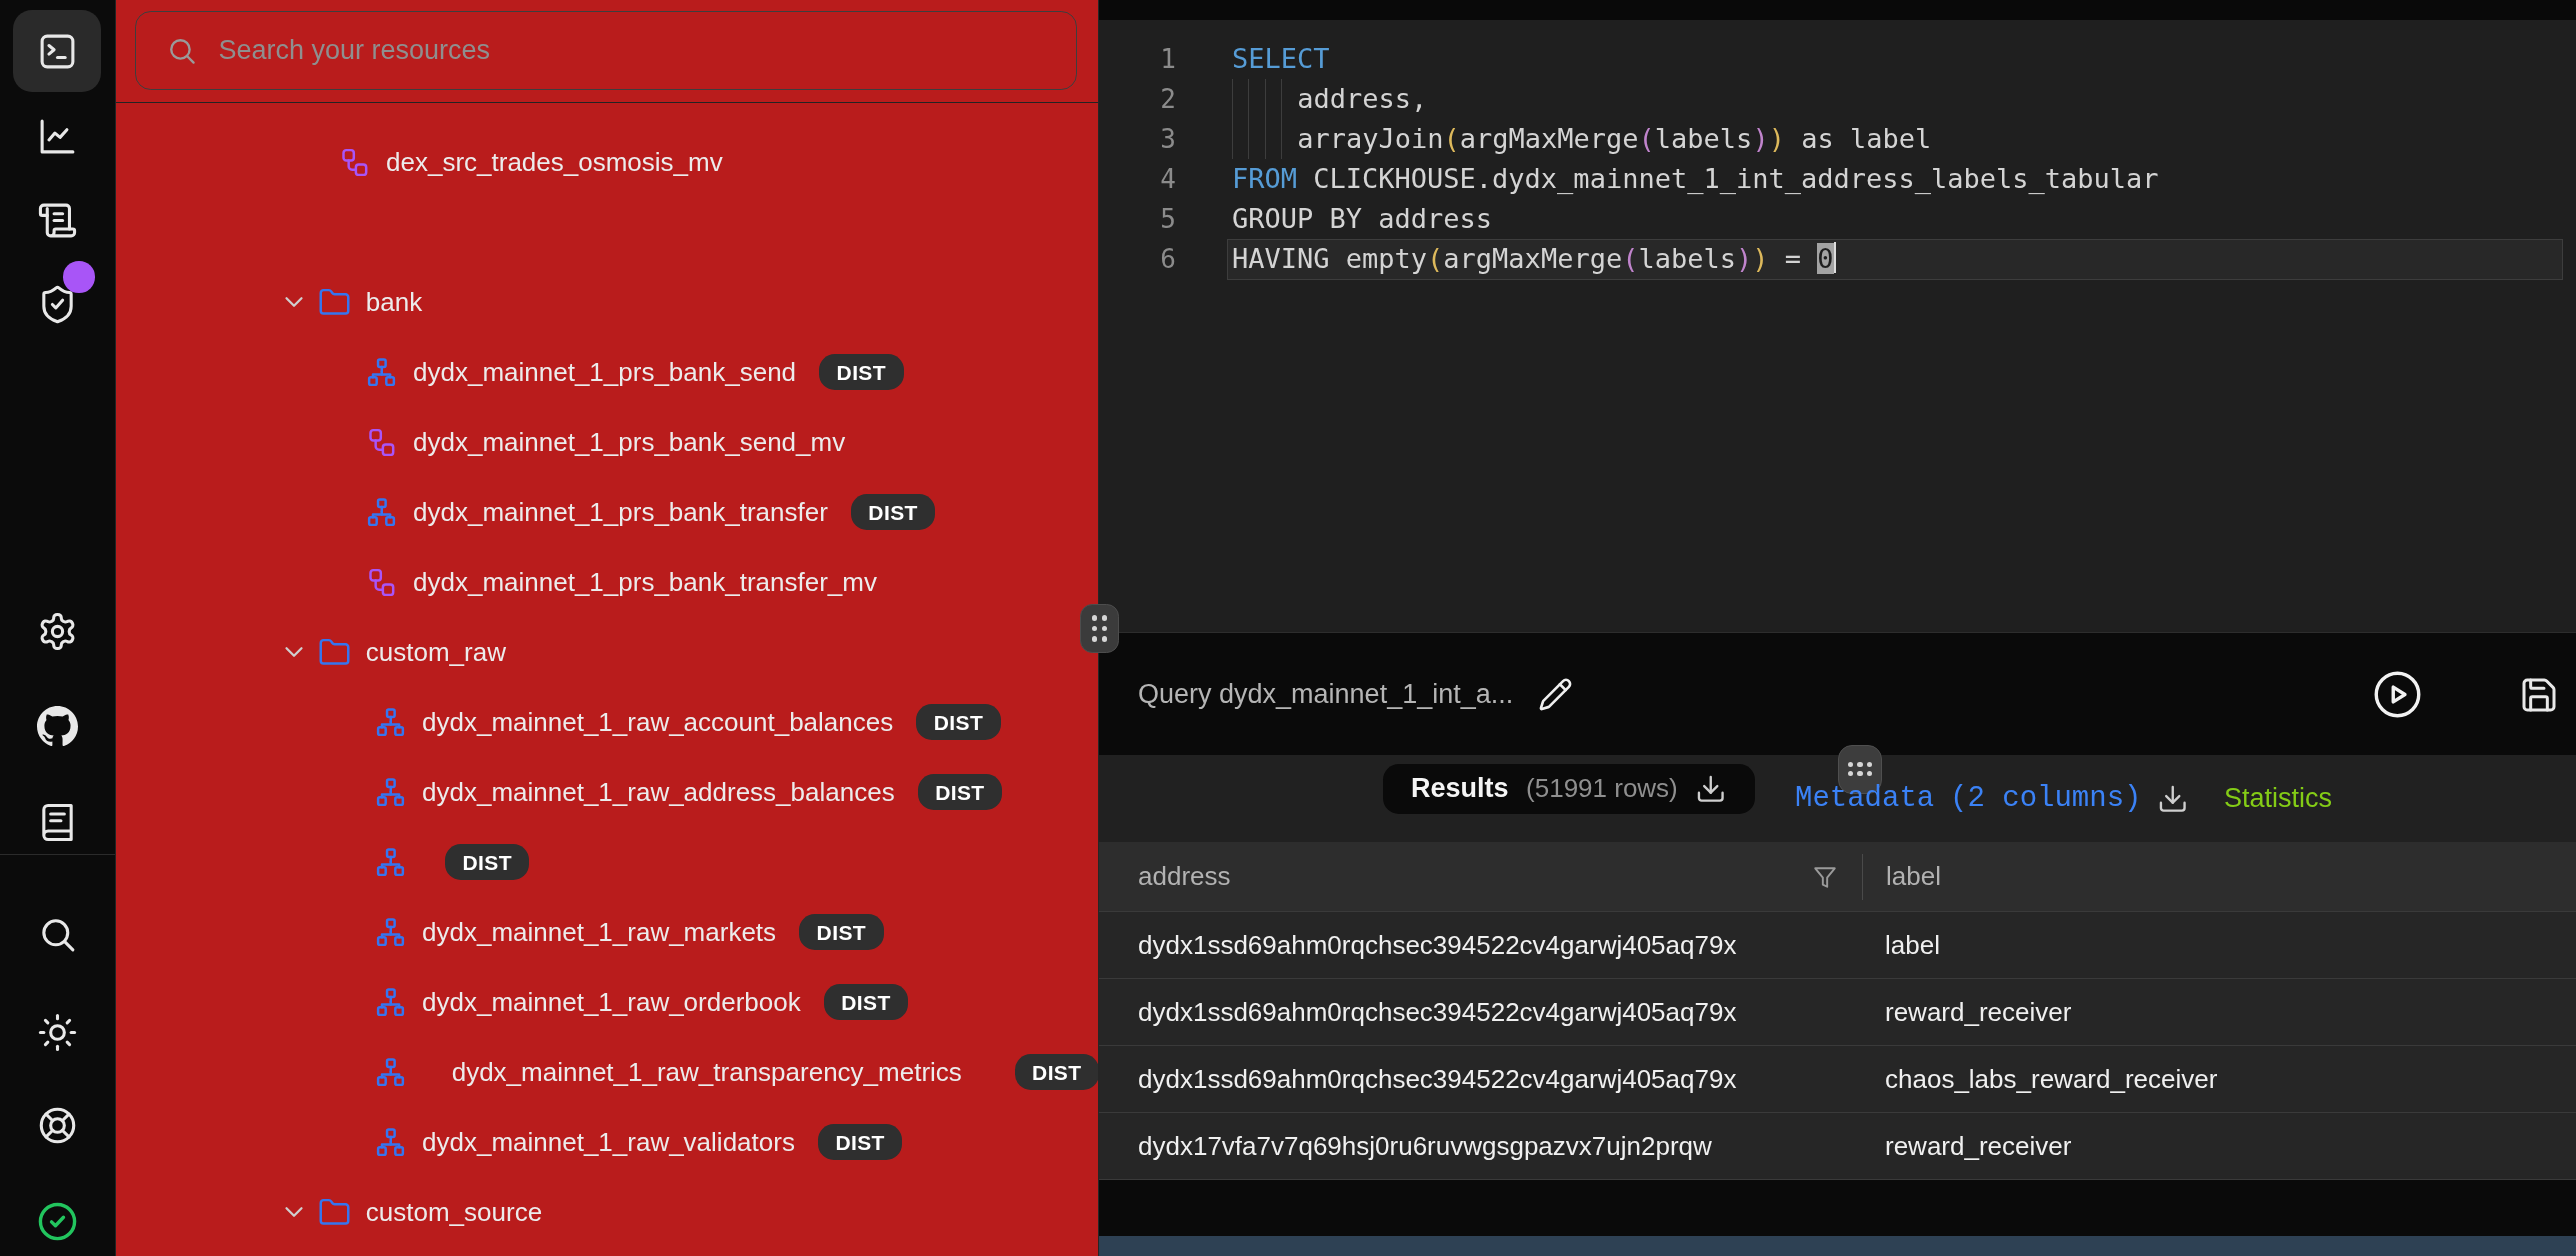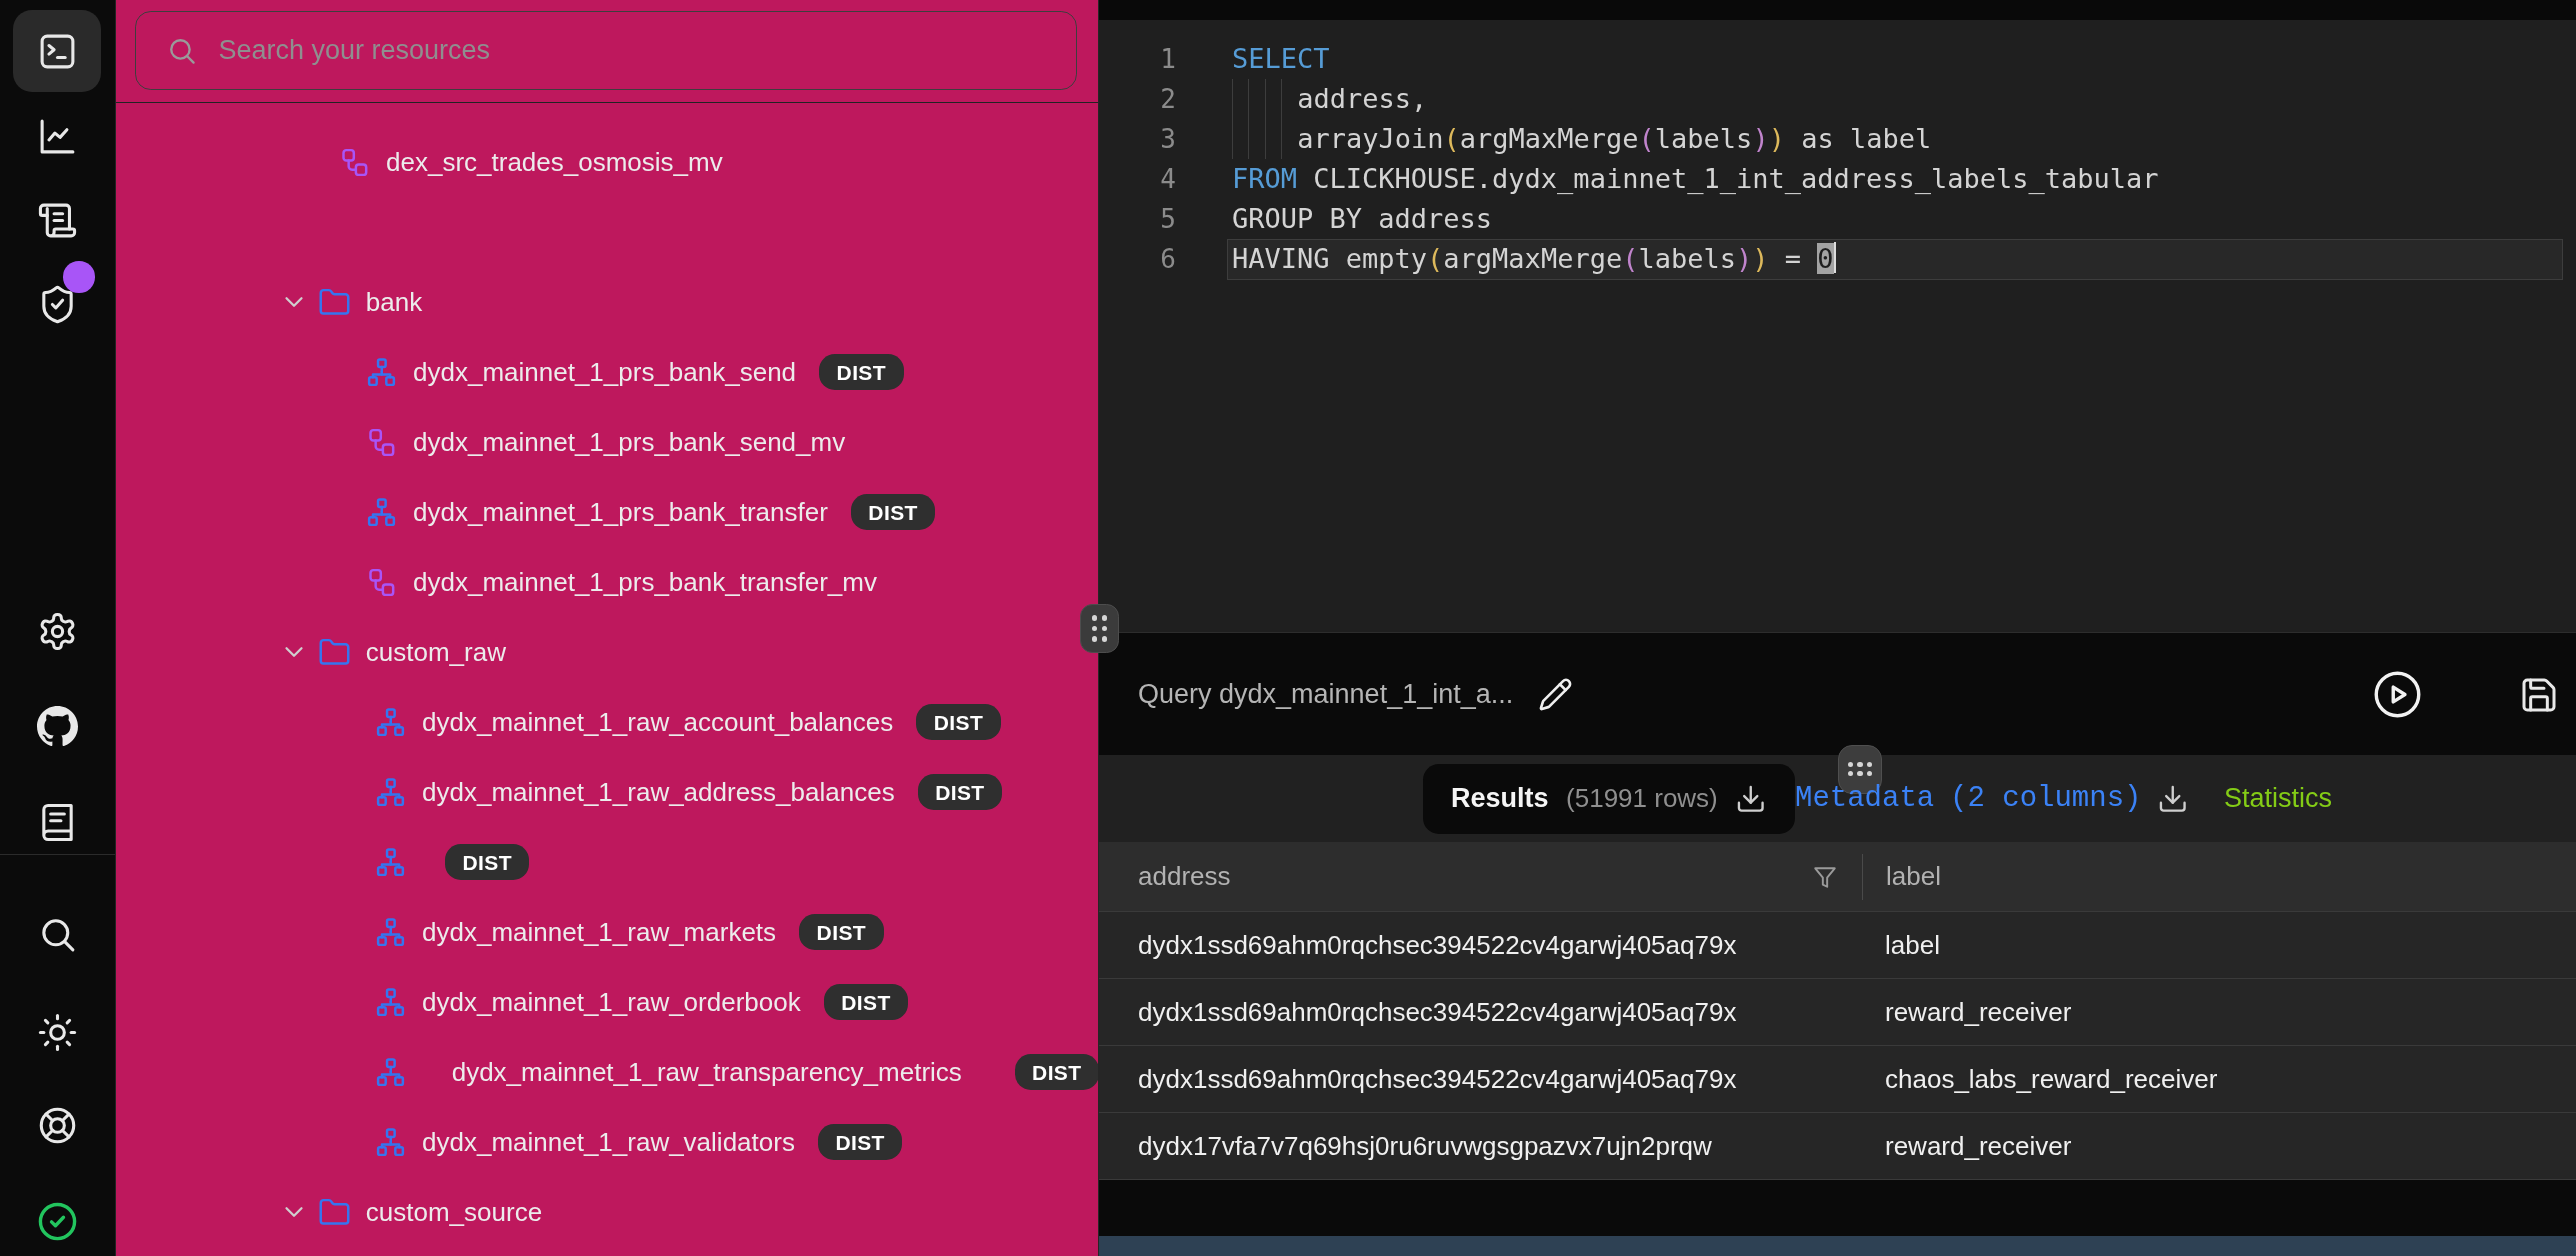--- a/index.html
+++ b/index.html
@@ -11,21 +11,21 @@
   .ic.fill svg{fill:currentColor;stroke:none;}
 
   
   .rail{position:absolute;left:0;top:0;width:115px;height:1257px;background:#0b0b0b;border-right:0.9px solid #242424;z-index:5;}
   .rail .tile{position:absolute;left:13px;top:9.6px;width:88px;height:82px;background:#2a2a2a;border-radius:19px;}
   .rail .ric{position:absolute;left:37px;width:41px;height:41px;}
   .rail .divider{position:absolute;left:0;top:854px;width:115px;height:0.9px;background:#2b2b2b;}
   .dot{position:absolute;left:63px;top:261px;width:31.5px;height:31.5px;border-radius:50%;}
 
   
-  .sidebar{position:absolute;left:116px;top:0;width:983px;height:1257px;background:#be185d;}
+  .sidebar{position:absolute;left:116px;top:0;width:983px;height:1257px;background:#b91c1c;}
   .searchrow{position:absolute;left:0;top:0;width:983px;height:102px;border-bottom:0.9px solid #232323;}
   .searchbox{position:absolute;left:19px;top:11.4px;width:942px;height:79px;border:1.8px solid #3e3e3e;border-radius:15.8px;
              box-sizing:border-box;display:flex;align-items:center;gap:19px;padding-left:30px;}
   .searchbox .ic{width:31.5px;height:31.5px;color:#9a9a9a;}
   .searchbox input{flex:1;background:none;border:none;outline:none;color:#e8e8e8;font-size:27px;font-family:"Liberation Sans",sans-serif;}
   .searchbox input::placeholder{color:#8f8f8f;}
   #tree{position:absolute;left:0;top:0;width:983px;height:1257px;}
   .trow{position:absolute;left:0;width:983px;height:70px;display:flex;align-items:center;box-sizing:border-box;cursor:pointer;}
   .trow .chev{width:30px;height:30px;color:#cfcfcf;margin-right:8.8px;flex:0 0 auto;}
   .trow .ticon{width:33px;height:33px;margin-right:15px;flex:0 0 auto;}
@@ -61,22 +61,22 @@
   .qbar{position:absolute;left:1099px;top:634px;width:1477px;height:121px;background:#0a0a0a;display:flex;align-items:center;}
   .qtitle{margin-left:39px;font-size:27px;color:#b5b5b5;white-space:nowrap;}
   .qbar .pencil{width:35px;height:35px;margin-left:24.5px;color:#efefef;cursor:pointer;}
   .qbar .spacer{flex:1;}
   .qbar .play{width:51px;height:51px;color:#f2f2f2;margin-right:96px;cursor:pointer;}
   .qbar .play svg{stroke-width:1.6;}
   .qbar .save{width:40px;height:40px;color:#e8e8e8;margin-right:17.5px;cursor:pointer;}
 
   
   .tbar{position:absolute;left:1099px;top:755px;width:1477px;height:87px;background:#212121;}
-  .pill{position:absolute;left:284px;top:8.8px;height:70px;background:#0a0a0a;border-radius:15.8px;
-        display:inline-flex;align-items:center;gap:17.5px;padding:0 28px;cursor:pointer;margin-left:40px;}
+  .pill{position:absolute;left:284px;top:8.8px;height:50px;background:#0a0a0a;border-radius:15.8px;
+        display:inline-flex;align-items:center;gap:17.5px;padding:0 28px;cursor:pointer;}
   .pill .lab{font-size:27px;font-weight:700;color:#f5f5f5;}
   .pill .cnt{font-size:26px;color:#8f8f8f;}
   .dlic{width:31.5px;height:31.5px;color:#cfcfcf;cursor:pointer;}
   .metagrp{position:absolute;left:696px;top:0;height:87px;display:flex;align-items:center;gap:15.8px;cursor:pointer;}
   .metagrp .lab,.metagrp .cnt{font-size:29px;color:#3b82f6;font-family:Liberation Mono, monospace;}
   .stat{position:absolute;left:1125px;top:0;height:87px;display:flex;align-items:center;font-size:27px;color:#84cc16;cursor:pointer;}
   .hgrip{position:absolute;left:739px;top:-10.5px;width:42px;height:47px;background:#3d3d3d;border:0.9px solid #4f4f4f;
          border-radius:14px;display:grid;grid-template-columns:repeat(3,5.3px);grid-template-rows:repeat(2,5.3px);
          gap:4.4px;place-content:center;cursor:row-resize;}
 

